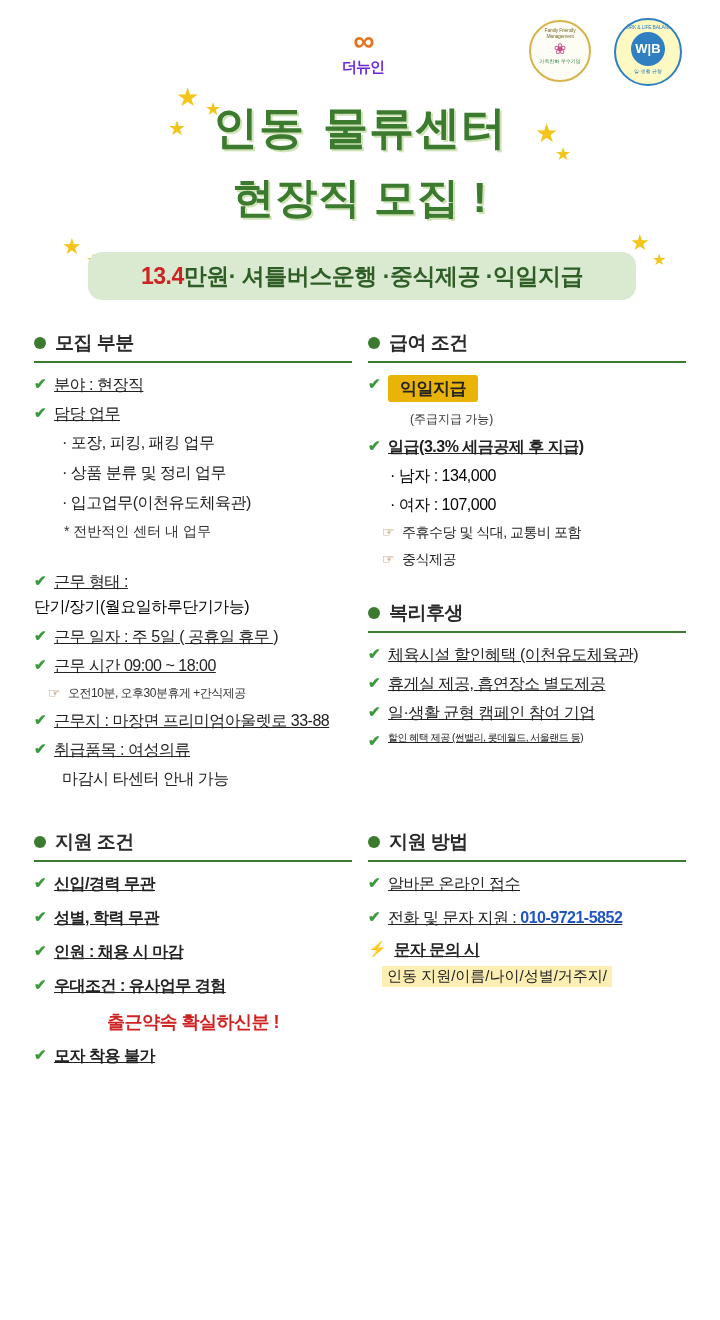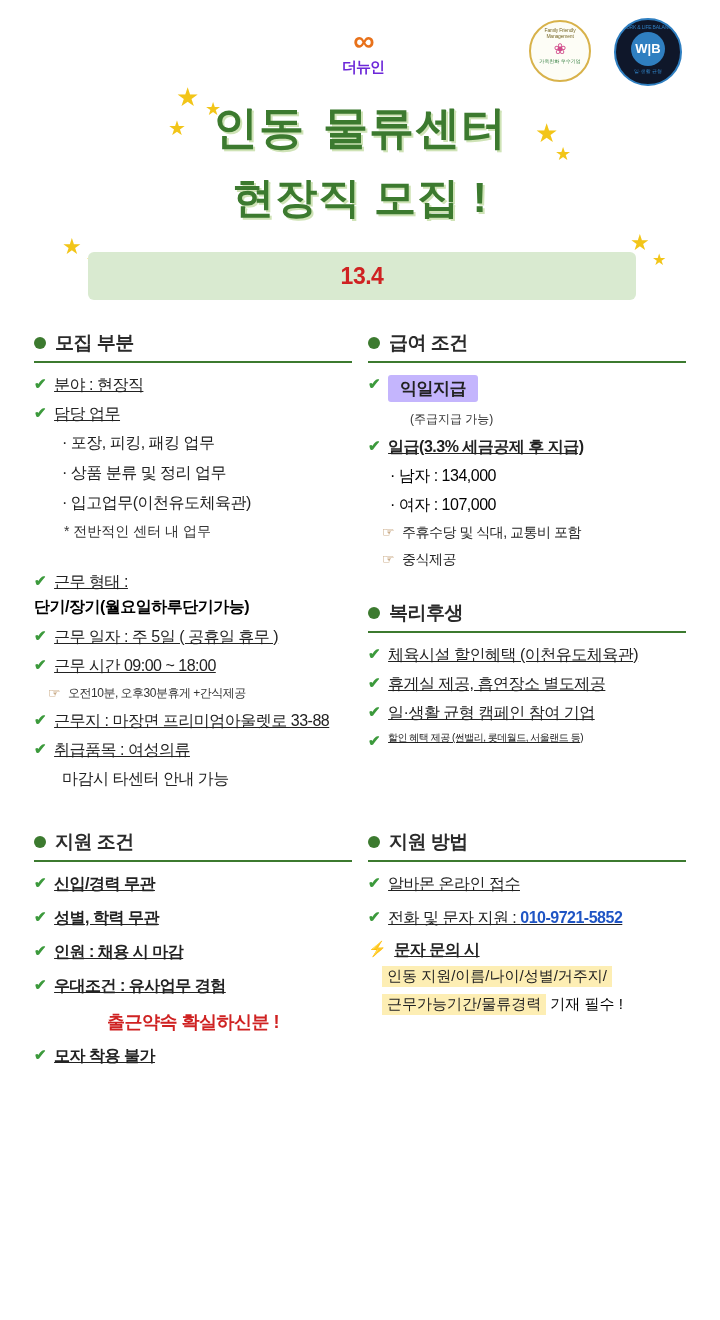--- a/index.html
+++ b/index.html
@@ -60,21 +60,21 @@
   }
   .badge-fam .b-mid {
     font-size: 15px; color: #d04a8a; line-height: 1; margin-top: 2px;
   }
   .badge-fam .b-bot {
     font-size: 5px; color: #2d7a3a; margin-top: 2px;
   }
   .badge-wlb {
     left: 614px; top: 18px; width: 68px; height: 68px;
     border: 2px solid #2f7fc1;
-    background: #0f172a;
+    background: #fef9c3;
   }
   .badge-wlb .w-top { font-size: 5px; color: #2f7fc1; margin-top: 4px; letter-spacing: -0.2px;}
   .badge-wlb .w-circle {
     width: 34px; height: 34px; border-radius: 50%;
     background: #2f7fc1; color: #fff; margin: 2px auto 0;
     font-size: 13px; font-weight: bold; line-height: 34px;
   }
   .badge-wlb .w-bot { font-size: 5px; color: #2f7fc1; margin-top: 2px; }
 
   .title1, .title2 {
@@ -100,21 +100,21 @@
     position: absolute;
     color: #f2c518;
     font-size: 22px;
     line-height: 1;
   }
   .highlight-bar {
     position: absolute;
     left: 88px; top: 252px;
     width: 548px; height: 48px;
     background: #d9ead0;
-    border-radius: 6px;
+    border-radius: 14px;
     display: flex;
     align-items: center;
     justify-content: center;
     color: #2f5d26;
     font-size: 23px;
     font-weight: bold;
     letter-spacing: -0.5px;
   }
   .hl-red { color: #cf2222; }
 
@@ -173,21 +173,21 @@
     margin-left: 30px;
     font-size: 14px;
     color: #333;
     margin-bottom: 9px;
   }
   .tiny {
     font-size: 12px;
     color: #333;
   }
   .mark {
-    background: #c4b5fd;
+    background: #eab308;
     padding: 2px 12px;
     border-radius: 3px;
     font-weight: bold;
     font-size: 17px;
     color: #222;
   }
   .mark-sm {
     background: #fdeeb4;
     padding: 1px 5px;
     font-size: 15px;
@@ -245,20 +245,21 @@
     <span class="star" style="left:630px; top:232px; font-size:22px;">★</span>
     <span class="star" style="left:652px; top:252px; font-size:16px;">★</span>
 
     <div class="title1">
       <span>인동</span><span class="gap"></span><span>물류센터</span>
     </div>
     <div class="title2">현장직 모집 !</div>
 
     <div class="highlight-bar">
       <span class="hl-red">13.4</span>
+        <span>만원· 셔틀버스운행 ·중식제공 ·익일지급</span>
     </div>
   </div>
 
   <div class="body">
     <div class="cols">
 
       <div class="col">
 
         <div class="sec">
           <div class="sec-head">
@@ -279,21 +280,21 @@
           <div class="note">* 전반적인 센터 내 업무</div>
         </div>
 
         <div class="spacer-md"></div>
 
         <div class="sec">
           <div class="row">
             <span class="check">✔</span>
             <span class="txt">근무 형태 :</span>
           </div>
-          <div style="font-size:16px; margin:-4px 0 9px 0; letter-spacing:-0.5px;font-weight:bold;">단기/장기(월요일하루단기가능)</div>
+          <div style="font-size:16px; margin:-4px 0 9px 0; letter-spacing:-0.5px;">단기/장기(월요일하루단기가능)</div>
           <div class="row">
             <span class="check">✔</span>
             <span class="txt">근무 일자 : 주 5일 ( 공휴일 휴무 )</span>
           </div>
           <div class="row">
             <span class="check">✔</span>
             <span class="txt">근무 시간 09:00 ~ 18:00</span>
           </div>
           <div class="row" style="margin-left:14px;">
             <span class="hand">☞</span>
@@ -416,20 +417,17 @@
               <span>전화 및 문자 지원 : </span><span class="blue bold">010-9721-5852</span>
             </span>
           </div>
           <div class="row" style="margin-bottom:6px;">
             <span class="bolt">⚡</span>
             <span class="txt bold">문자 문의 시</span>
           </div>
           <div style="margin-left:14px; margin-bottom:4px;">
             <span class="mark-sm">인동  지원/이름/나이/성별/거주지/</span>
           </div>
-          <div style="margin-left:14px;">
-            <span class="mark-sm">근무가능기간/물류경력</span><span style="font-size:15px;"> 기재 필수 !</span>
-          </div>
         </div>
       </div>
     </div>
   </div>
 </div>
 
 </body></html>

